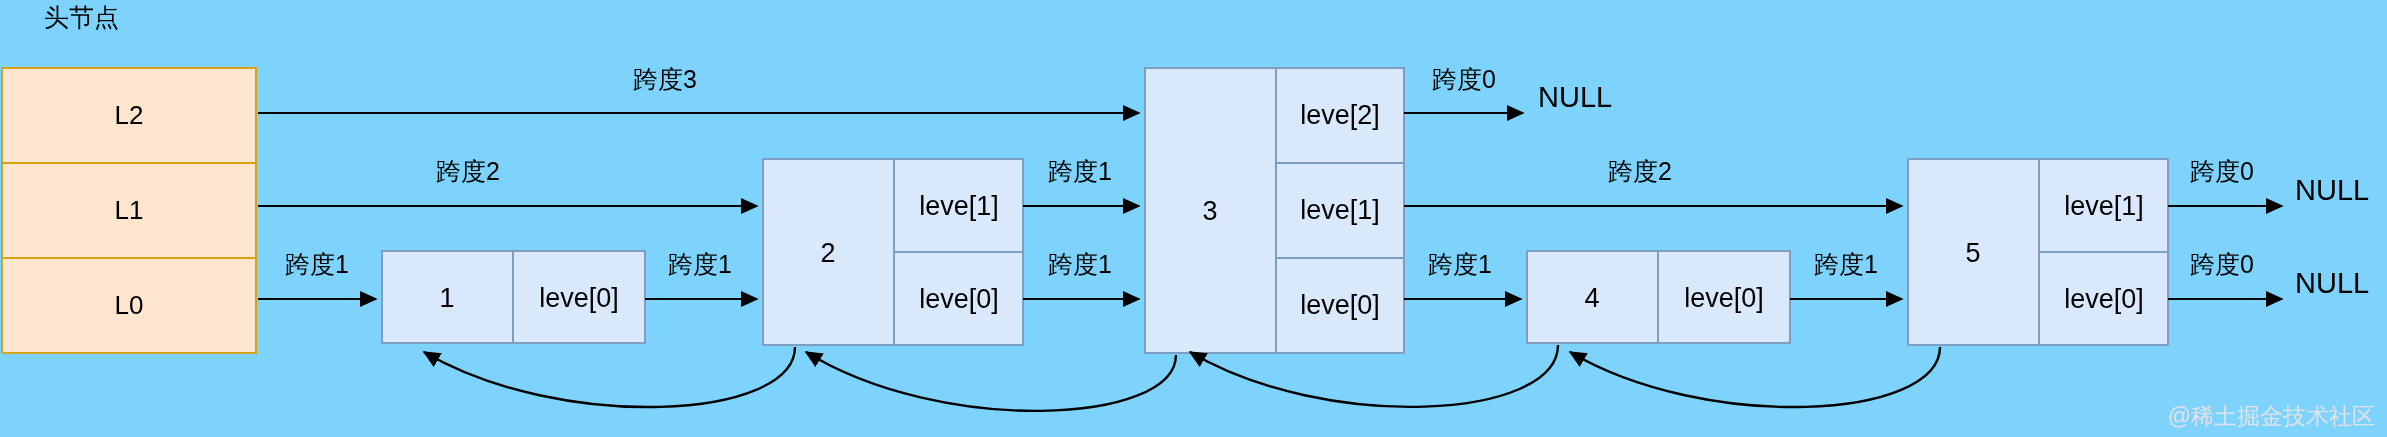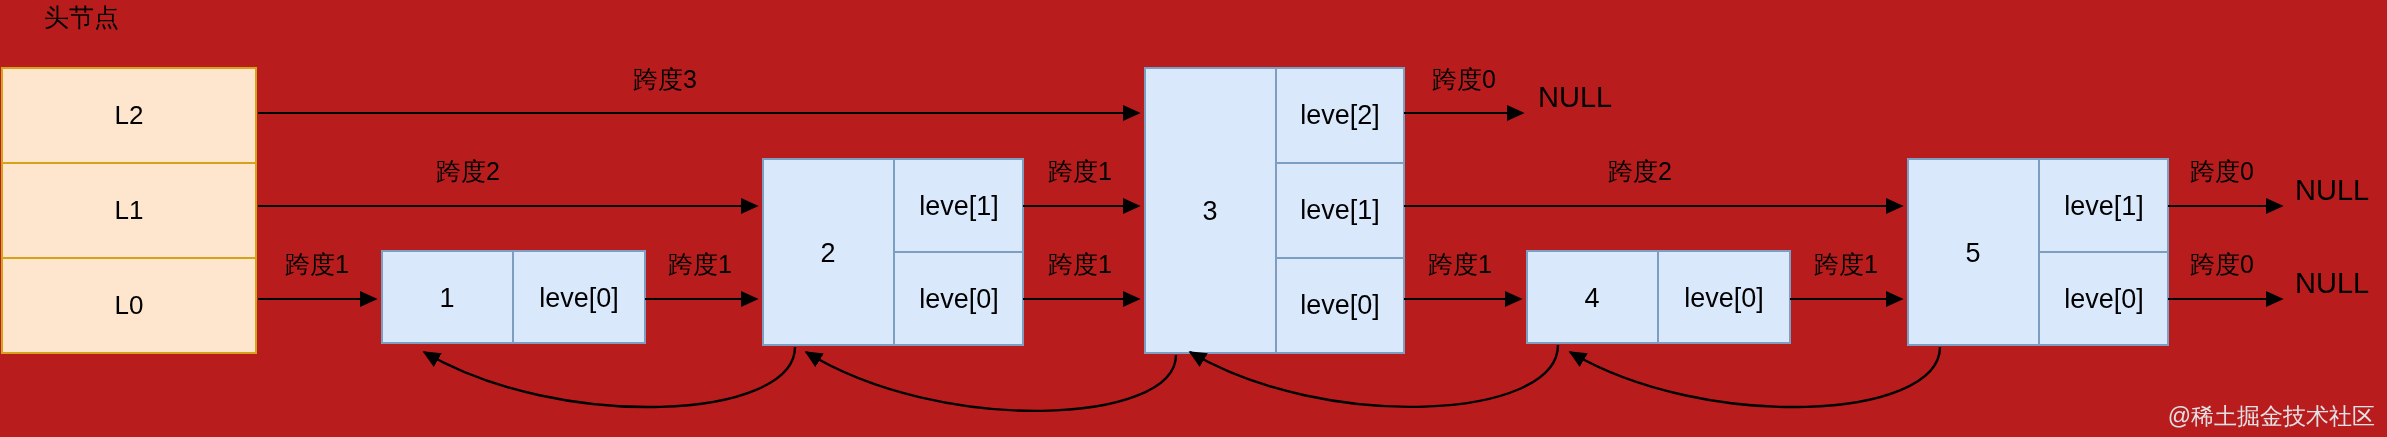--- a/index.html
+++ b/index.html
@@ -10,21 +10,21 @@
   body {
     width: 2387px;
     height: 437px;
     overflow: hidden;
     font-family: "Liberation Sans", "DejaVu Sans", sans-serif;
   }
   #diagram-root {
     position: relative;
     width: 2387px;
     height: 437px;
-    background: #b91c1c;
+    background: #7dd3fc;
   }
   svg.canvas {
     position: absolute;
     top: 0;
     left: 0;
     width: 2387px;
     height: 437px;
   }
   .head-cell {
     fill: #fde6cd;

